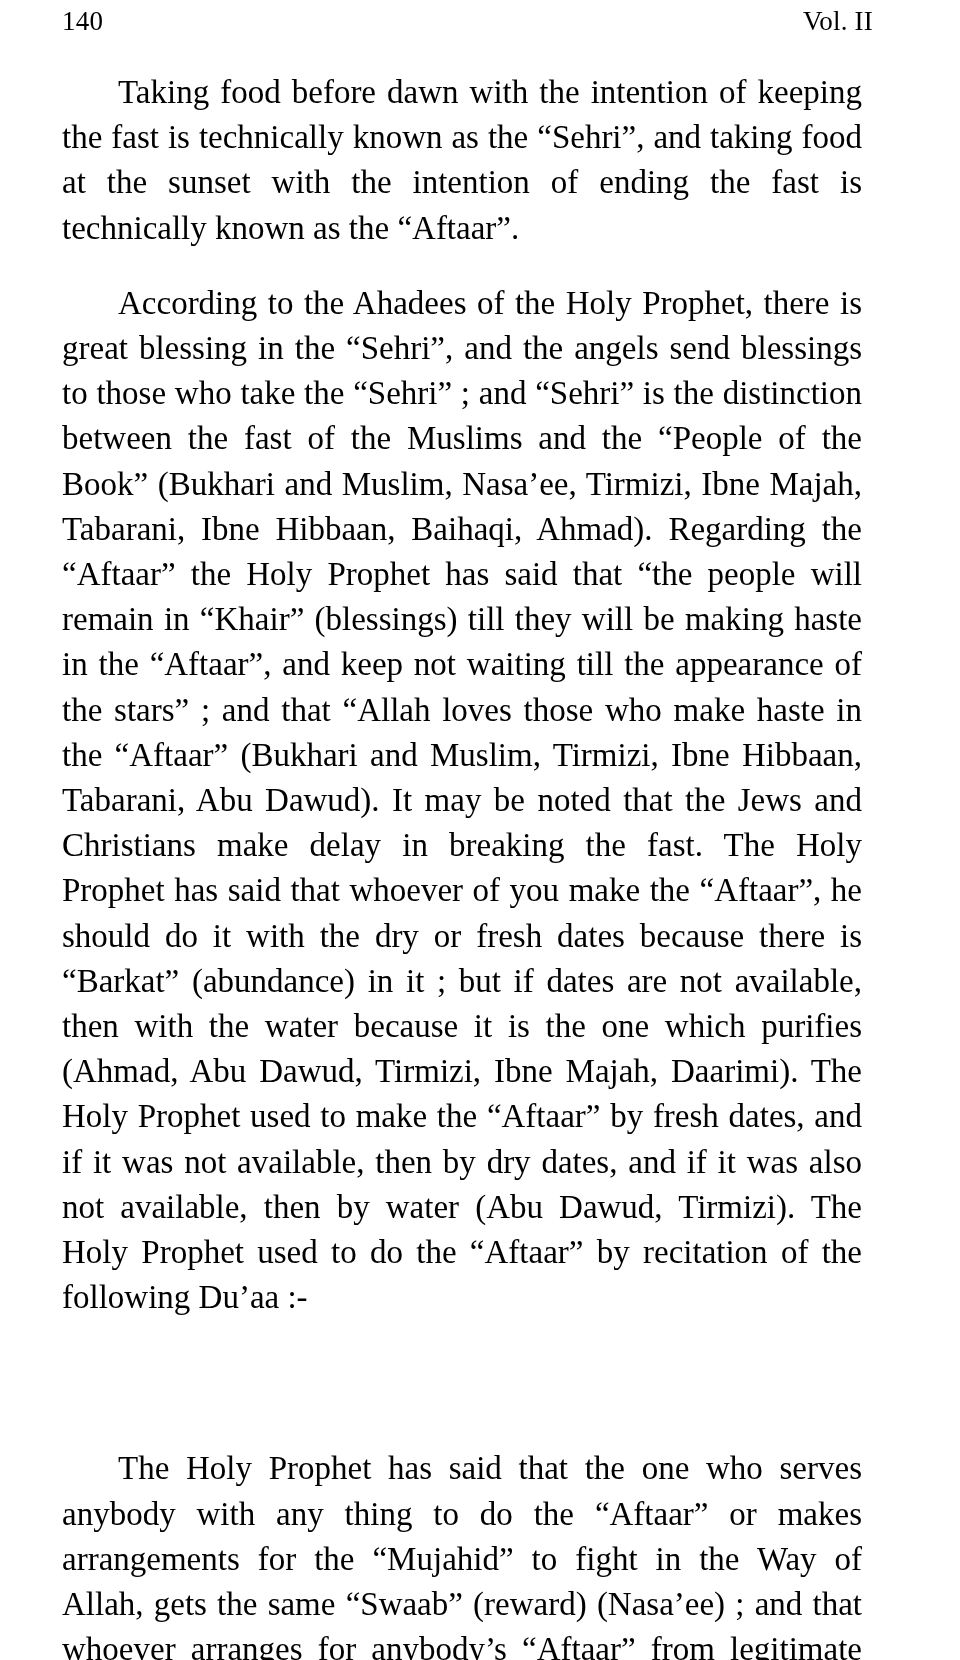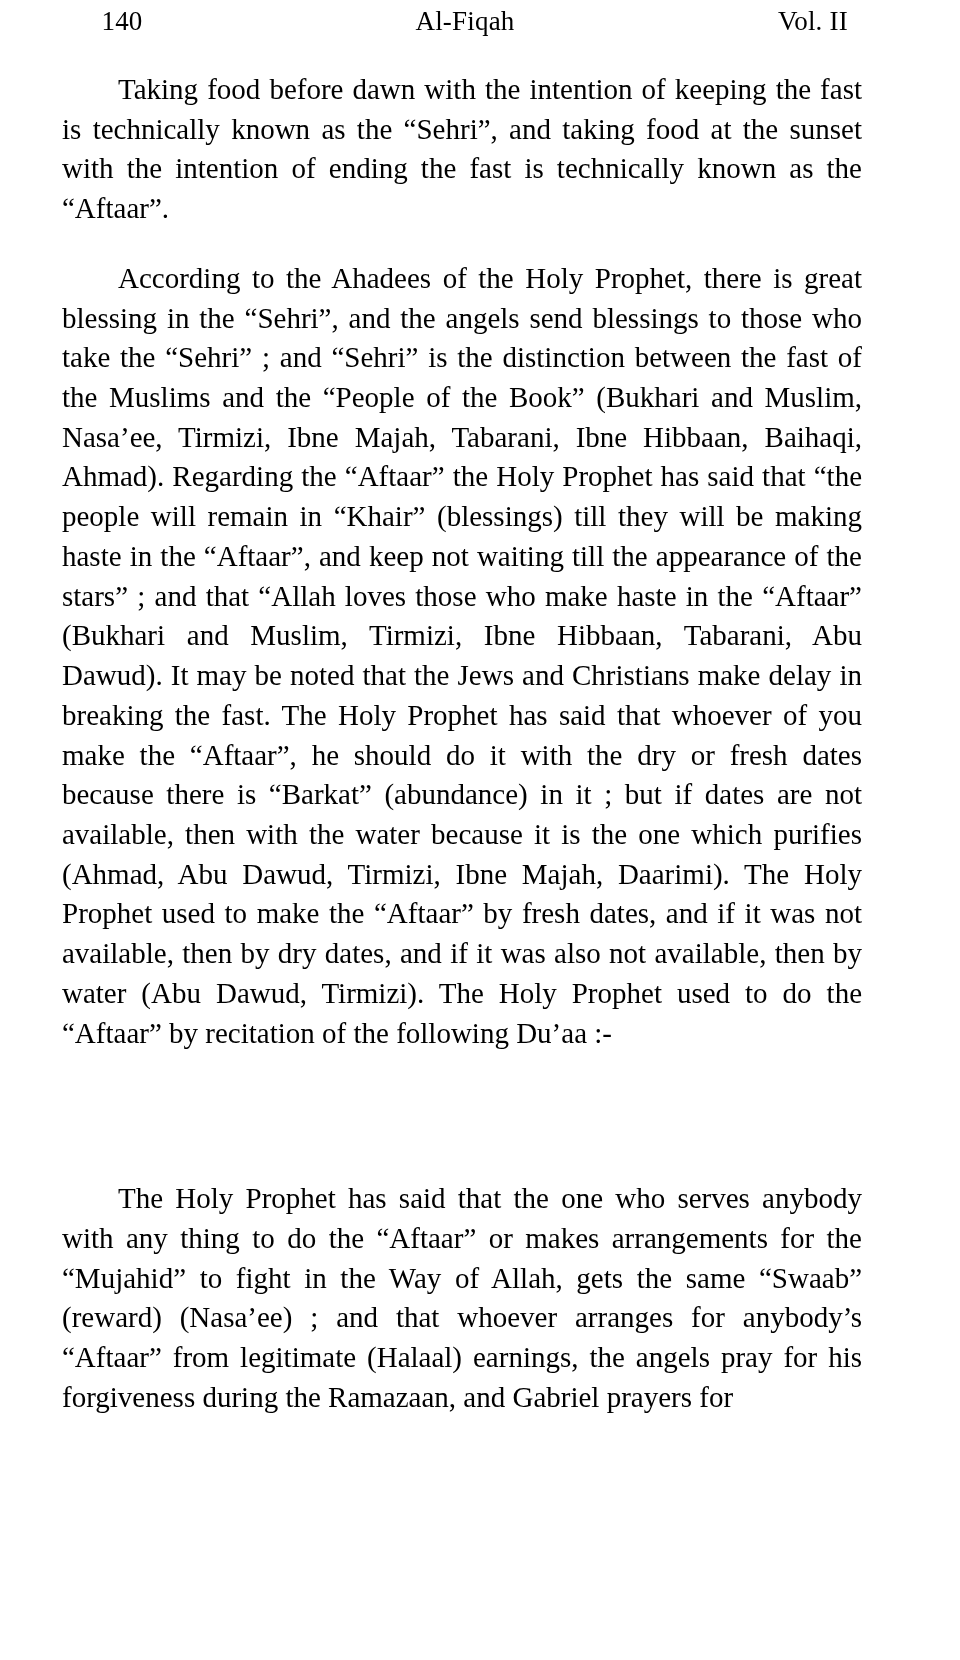--- a/index.html
+++ b/index.html
@@ -28,45 +28,45 @@
     right: 62px;
     height: 34px;
     display: flex;
     align-items: baseline;
     justify-content: space-between;
     font-size: 27px;
     letter-spacing: 0.2px;
   }
   .header .page-number {
     width: 120px;
-    text-align: center;
+    text-align: left;
   }
   .header .book-title {
     flex: 1;
     text-align: center;
     margin-left: -30px;
   }
   .header .volume {
     width: 120px;
-    text-align: left;
+    text-align: center;
   }
   .content {
     position: absolute;
     top: 70px;
     left: 62px;
     width: 800px;
   }
   .section-heading {
     font-size: 25px;
     font-weight: bold;
     margin: 0 0 28px 0;
     letter-spacing: 0.2px;
   }
   p.body-text {
-    font-size: 29px;
+    font-size: 33px;
     line-height: 1.37;
     text-align: justify;
     text-justify: inter-word;
     margin: 0 0 30px 0;
     text-indent: 56px;
   }
   p.body-text:last-child {
     margin-bottom: 0;
   }
   .gap-block {
@@ -76,21 +76,20 @@
     
   }
 </style>
 </head>
 <body>
 
 <div class="page">
 
   <div class="header">
     <span class="page-number">140</span>
-    <span class="book-title">Al-Fiqah</span>
     <span class="volume">Vol. II</span>
   </div>
 
   <div class="content">
 
     <p class="body-text">Taking food before dawn with the intention of keeping the fast is technically known as the “Sehri”, and taking food at the sunset with the intention of ending the fast is technically known as the “Aftaar”.</p>
 
     <p class="body-text">According to the Ahadees of the Holy Prophet, there is great blessing in the “Sehri”, and the angels send blessings to those who take the “Sehri” ; and “Sehri” is the distinction between the fast of the Muslims and the “People of  the Book” (Bukhari and Muslim, Nasa’ee, Tirmizi, Ibne Majah, Tabarani, Ibne Hibbaan, Baihaqi, Ahmad). Regarding the “Aftaar” the Holy Prophet has said that “the people will remain in “Khair” (blessings) till they will be making haste in the “Aftaar”, and keep not waiting till the appearance of the stars” ; and that “Allah loves those who make haste in the “Aftaar” (Bukhari and Muslim, Tirmizi, Ibne Hibbaan, Tabarani, Abu Dawud). It may be noted that the Jews and Christians make delay in breaking the fast. The Holy Prophet has said that whoever of you make the “Aftaar”, he should do it with the dry or fresh dates because there is “Barkat” (abundance) in it ; but if dates are not available, then with the water because it is the one which purifies (Ahmad, Abu Dawud, Tirmizi, Ibne Majah, Daarimi). The Holy Prophet used to make the “Aftaar” by fresh dates, and if it was not available, then by dry dates, and if it was also not available, then by water (Abu Dawud, Tirmizi). The Holy Prophet used to do the “Aftaar” by recitation of the following Du’aa :-</p>
 
     <div class="gap-block"></div>

